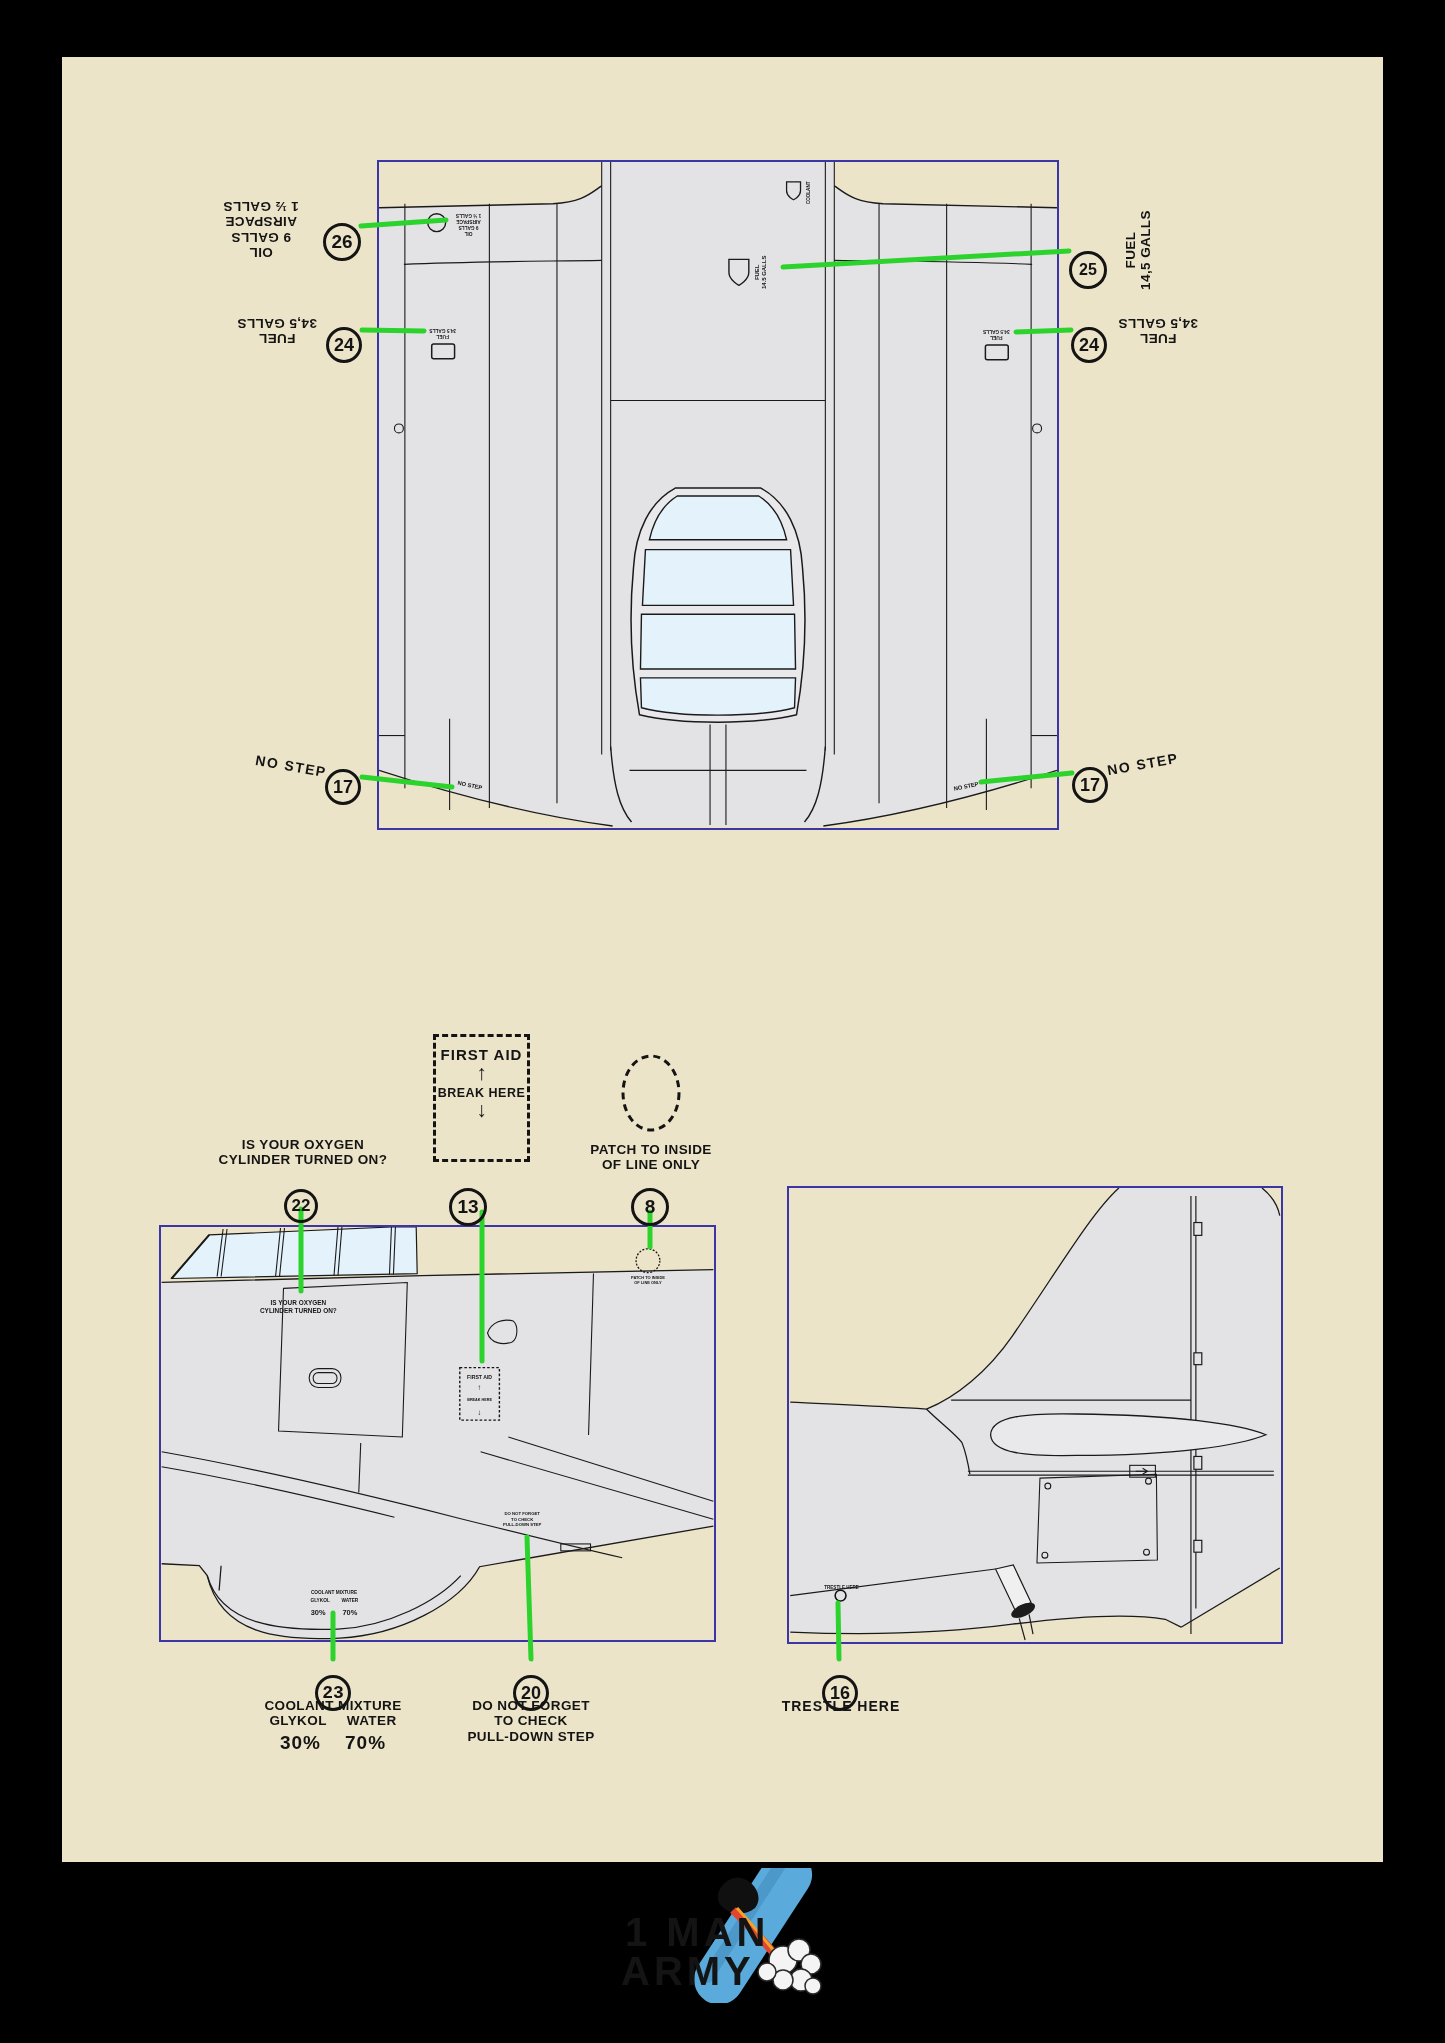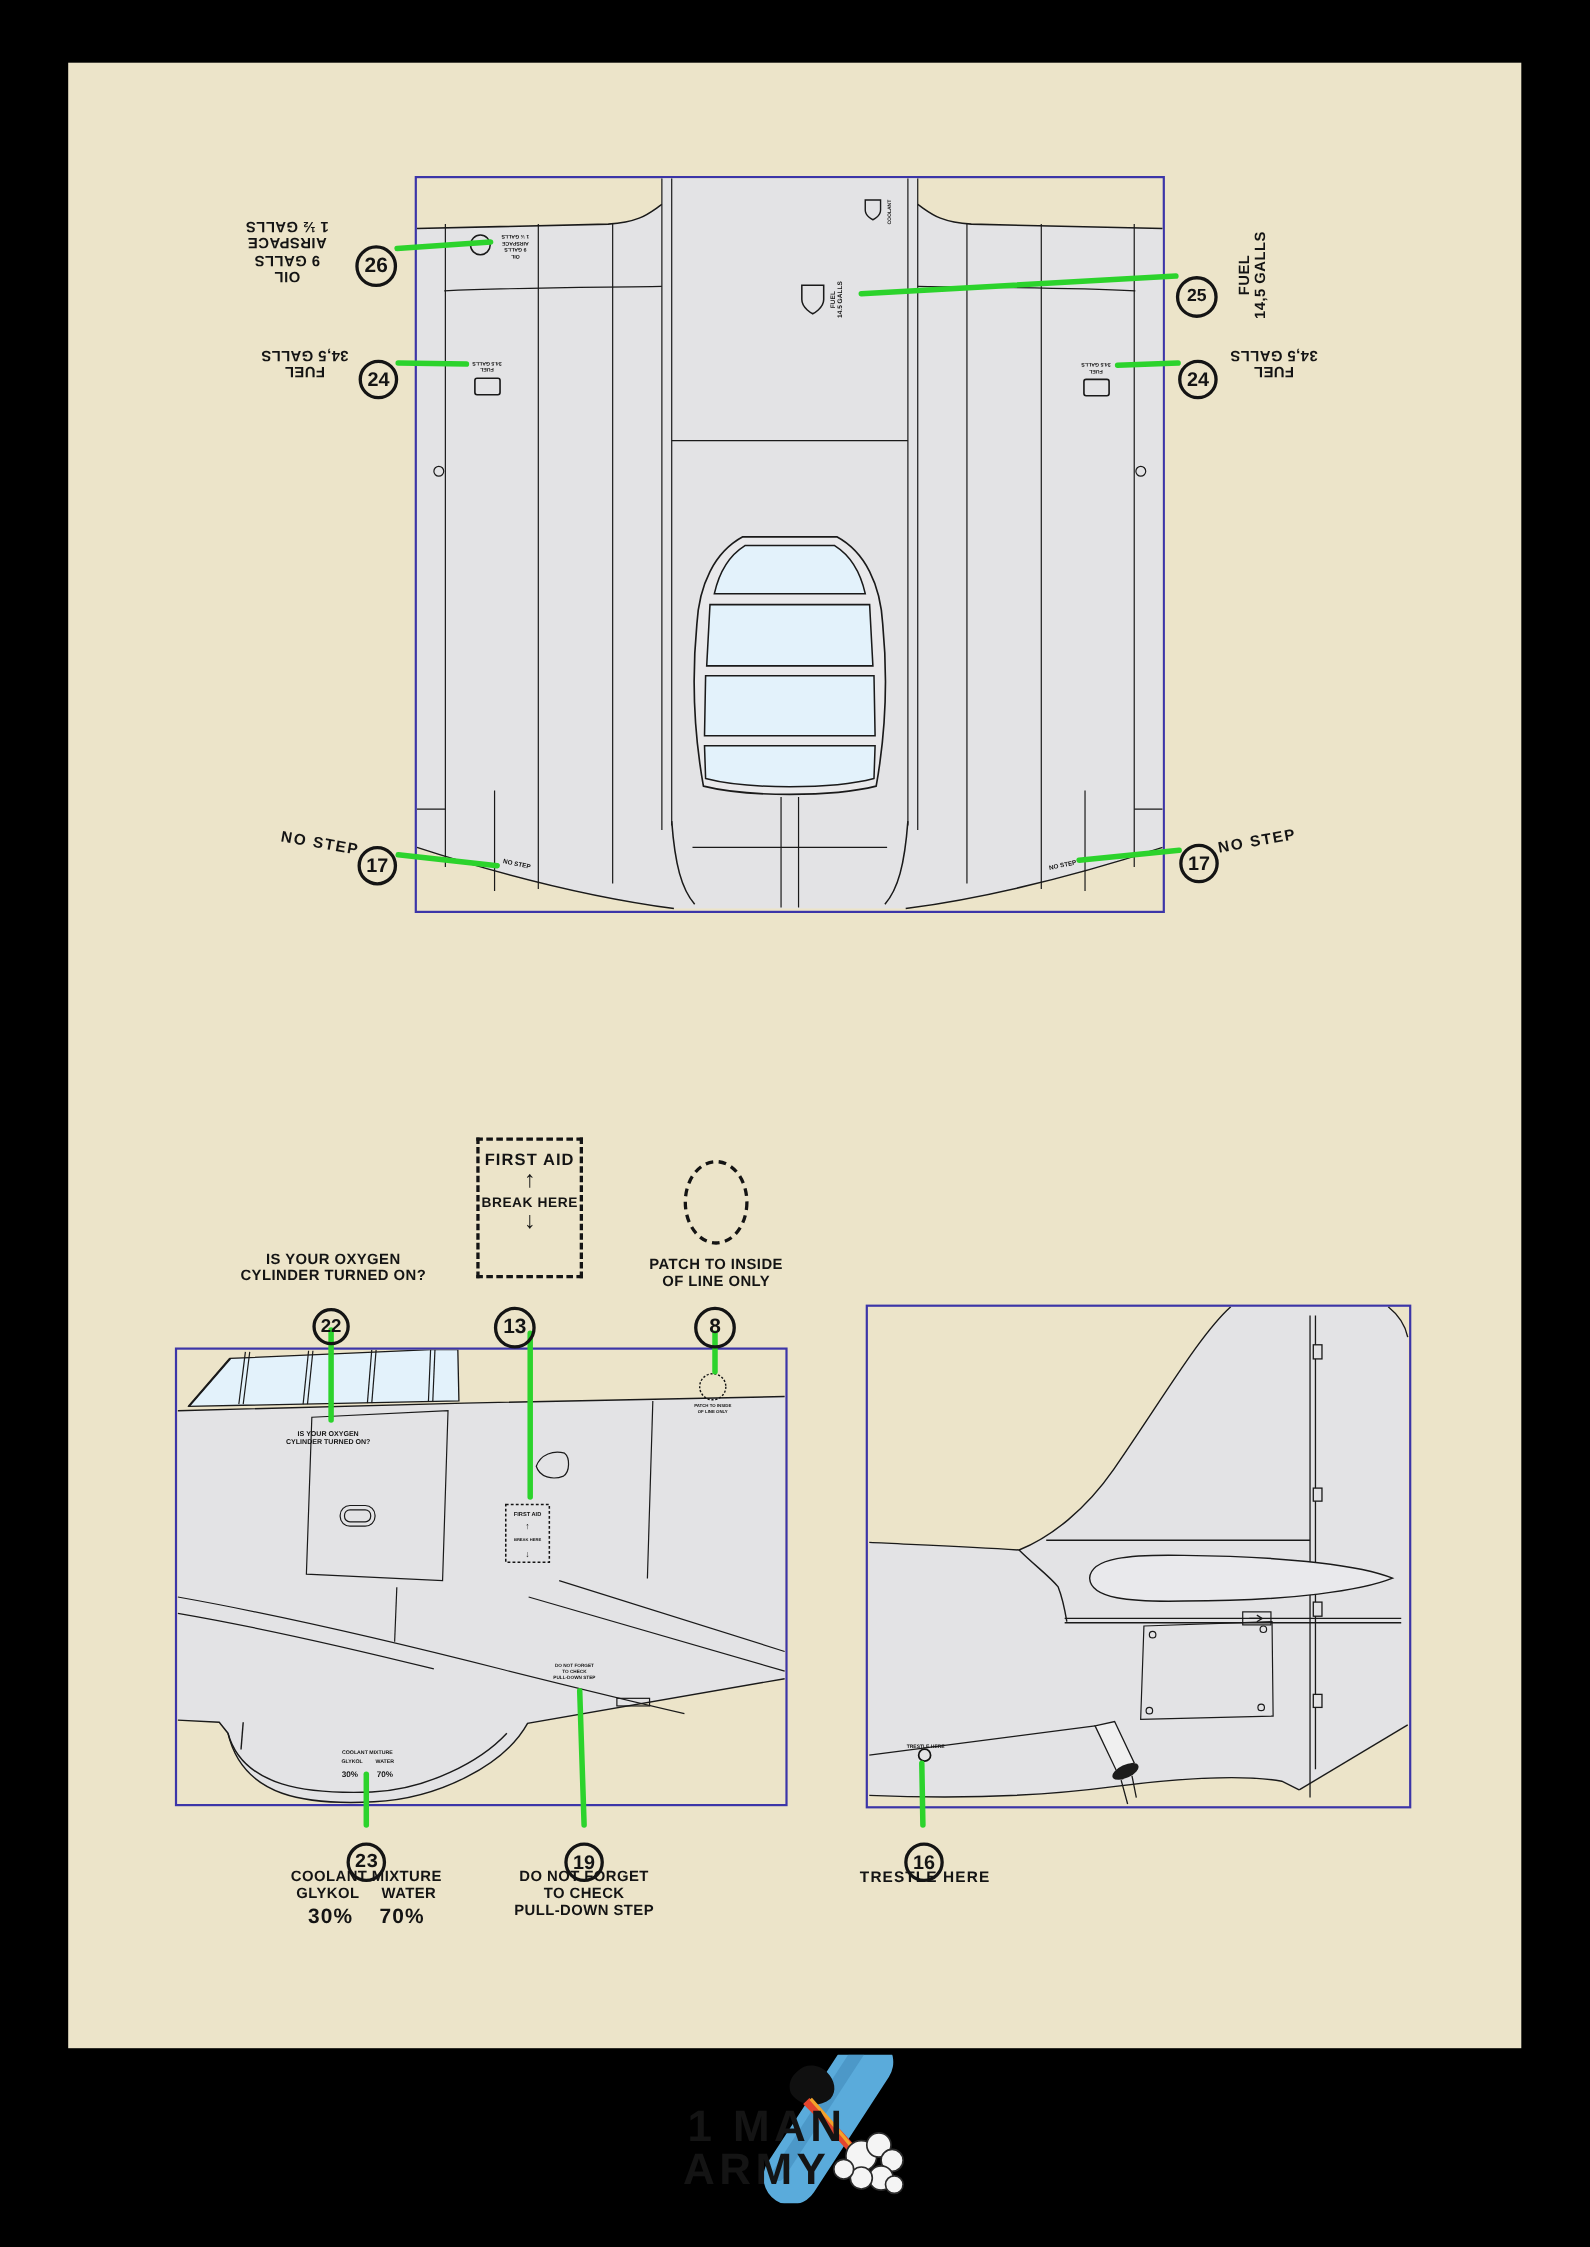--- a/index.html
+++ b/index.html
@@ -243,21 +243,21 @@
   <div class="co" style="left:323px;top:208px;width:38px;height:38px;font-size:19px;">26</div>
   <div class="co" style="left:1069px;top:236px;width:38px;height:38px;font-size:16px;">25</div>
   <div class="co" style="left:326px;top:312px;width:36px;height:36px;font-size:18px;">24</div>
   <div class="co" style="left:1071px;top:312px;width:36px;height:36px;font-size:18px;">24</div>
   <div class="co" style="left:325px;top:754px;width:36px;height:36px;font-size:18px;">17</div>
   <div class="co" style="left:1072px;top:752px;width:36px;height:36px;font-size:18px;">17</div>
   <div class="co" style="left:284px;top:1174px;width:34px;height:34px;font-size:17px;">22</div>
   <div class="co" style="left:449px;top:1173px;width:38px;height:38px;font-size:19px;">13</div>
   <div class="co" style="left:631px;top:1173px;width:38px;height:38px;font-size:19px;">8</div>
   <div class="co" style="left:315px;top:1660px;width:36px;height:36px;font-size:18px;font-family:Liberation Mono, monospace;">23</div>
-  <div class="co" style="left:513px;top:1660px;width:36px;height:36px;font-size:18px;">19</div>
+  <div class="co" style="left:513px;top:1660px;width:36px;height:36px;font-size:18px;">20</div>
   <div class="co" style="left:822px;top:1660px;width:36px;height:36px;font-size:18px;">16</div>
 
   <div class="lbl r180" style="left:206px;top:198px;width:110px;">
     <div>OIL</div>
     <div>9 GALLS</div>
     <div>AIRSPACE</div>
     <div>1 ½ GALLS</div>
   </div>
   <div class="lbl" style="left:1093px;top:235px;width:90px;height:30px;transform:rotate(-90deg);">
     <div>FUEL</div>

